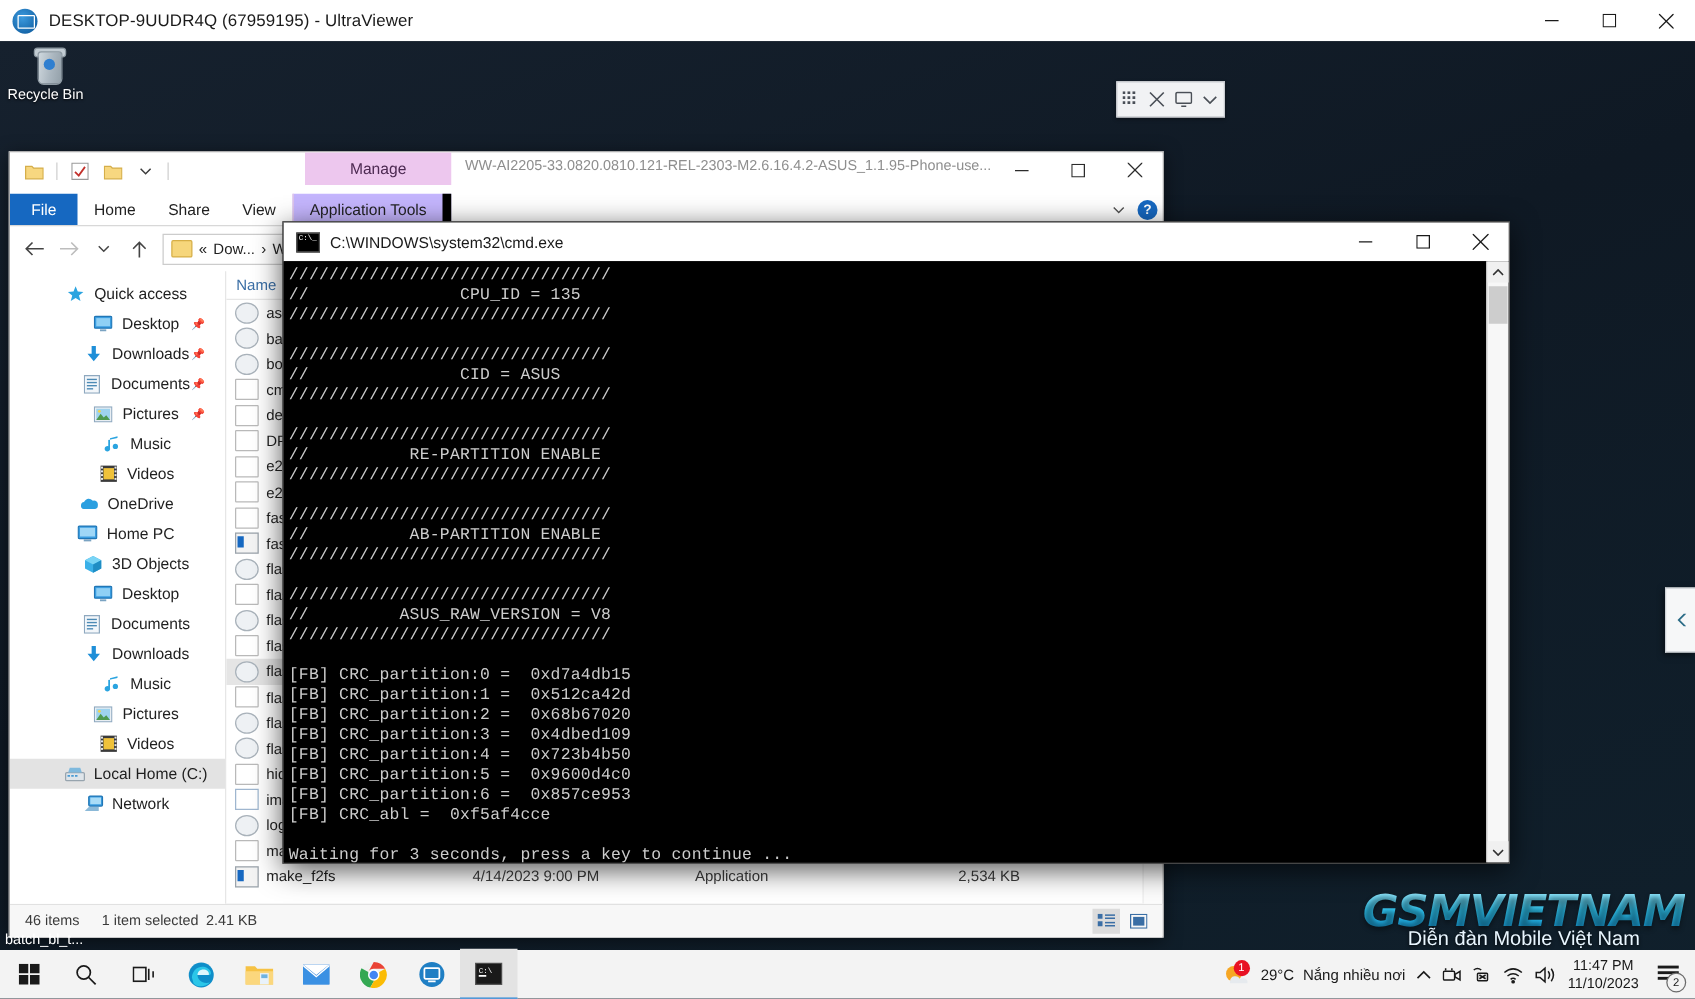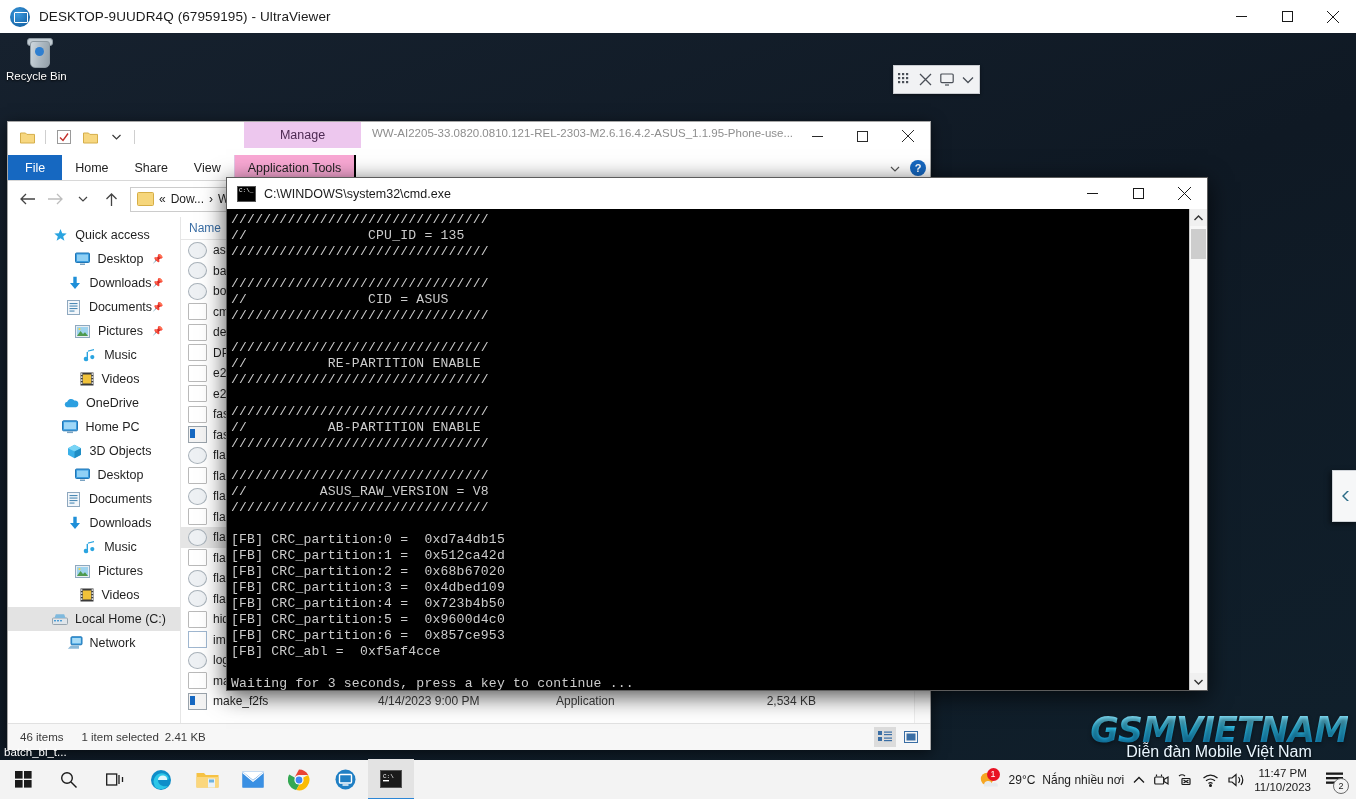--- a/index.html
+++ b/index.html
@@ -50,21 +50,21 @@
   #exp-ctx-tab{position:absolute;left:236px;top:0;width:117px;height:26px;background:#edc7ee;
     display:flex;align-items:center;justify-content:center;font-size:12.5px;color:#4d2a52;}
   #exp-title-text{position:absolute;left:364px;top:5px;width:430px;font-size:11.5px;color:#8e8e8e;
     white-space:nowrap;overflow:hidden;text-overflow:ellipsis;}
   #exp-wbtns{position:absolute;right:0;top:0;display:flex;}
   .exp-wbtn{width:45px;height:28px;display:flex;align-items:center;justify-content:center;color:#2b2b2b;}
   #exp-ribbon{height:25px;background:#ffffff;display:flex;align-items:stretch;position:relative;
     border-bottom:1px solid #d8d8d8;}
   .rib-tab{padding:0 13px;display:flex;align-items:center;font-size:12.5px;color:#1f1f1f;}
   .rib-tab#rib-file{background:#1668c1;color:#fff;padding:0 17px;}
-  .rib-tab#rib-apptools{border-left:1px solid #e3c7e6;border-right:2px solid #000000;background:#f9a8d4;}
+  .rib-tab#rib-apptools{border-left:1px solid #e3c7e6;border-right:7px solid #000000;background:#c4b5fd;}
   #ribbon-right{position:absolute;right:4px;top:0;height:25px;display:flex;align-items:center;gap:10px;}
   #help-ico{width:16px;height:16px;border-radius:50%;background:#1668c1;color:#fff;font-size:11px;
     display:flex;align-items:center;justify-content:center;font-weight:bold;}
   #exp-nav{height:36px;background:#ffffff;display:flex;align-items:center;padding:0 6px;gap:2px;}
   .nav-btn{width:26px;height:26px;display:flex;align-items:center;justify-content:center;color:#444;}
   .nav-btn.dim{color:#bdbdbd;}
   #breadcrumb{flex:1;height:23px;margin-left:4px;border:1px solid #ccc;background:#fff;display:flex;
     align-items:center;padding:0 6px;font-size:12px;color:#1f1f1f;gap:5px;overflow:hidden;}
   #bc-folder{width:15px;height:12px;background:#f6d67b;border:1px solid #d6ae46;border-radius:1.5px;flex:none;}
   #exp-body{display:flex;height:calc(627px - 33px - 25px - 36px - 27px);}

